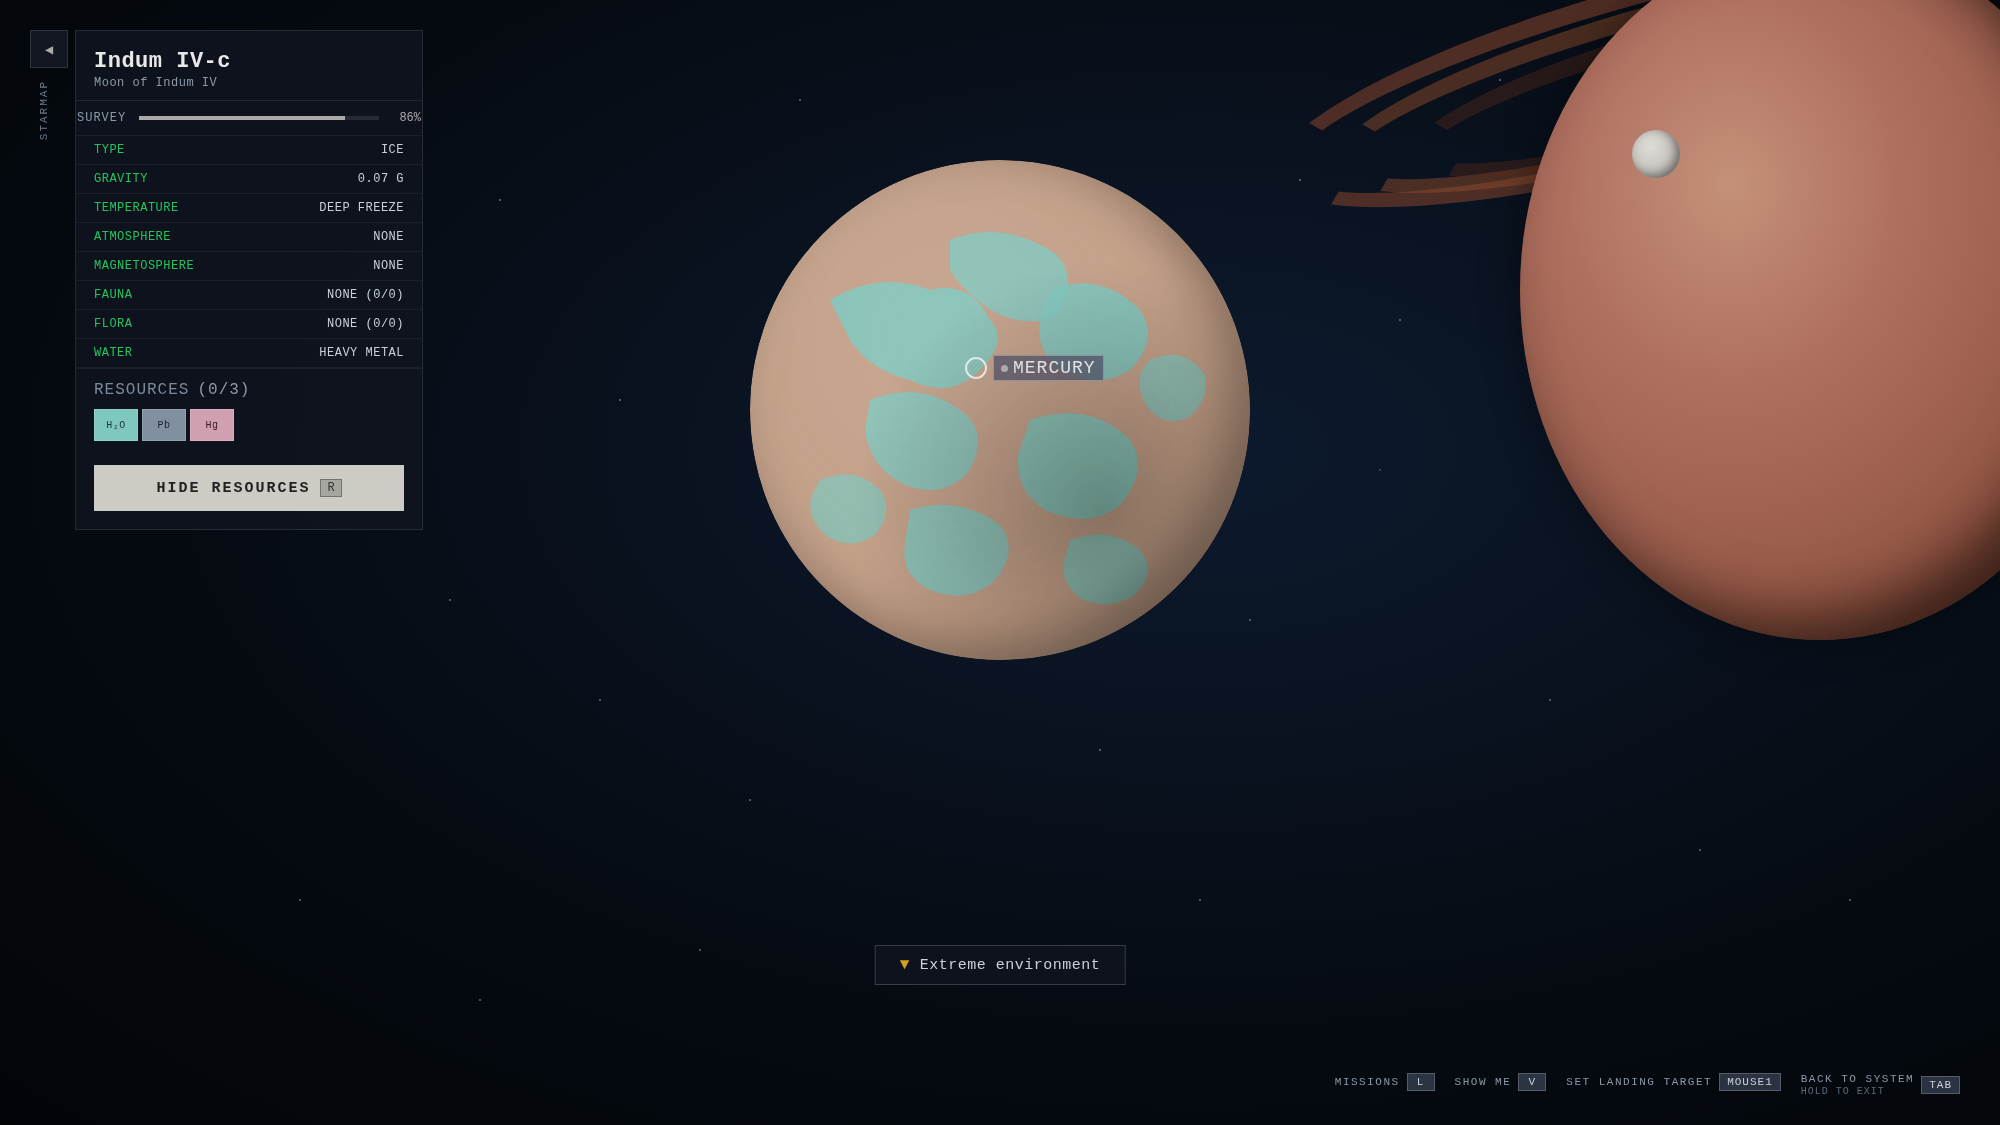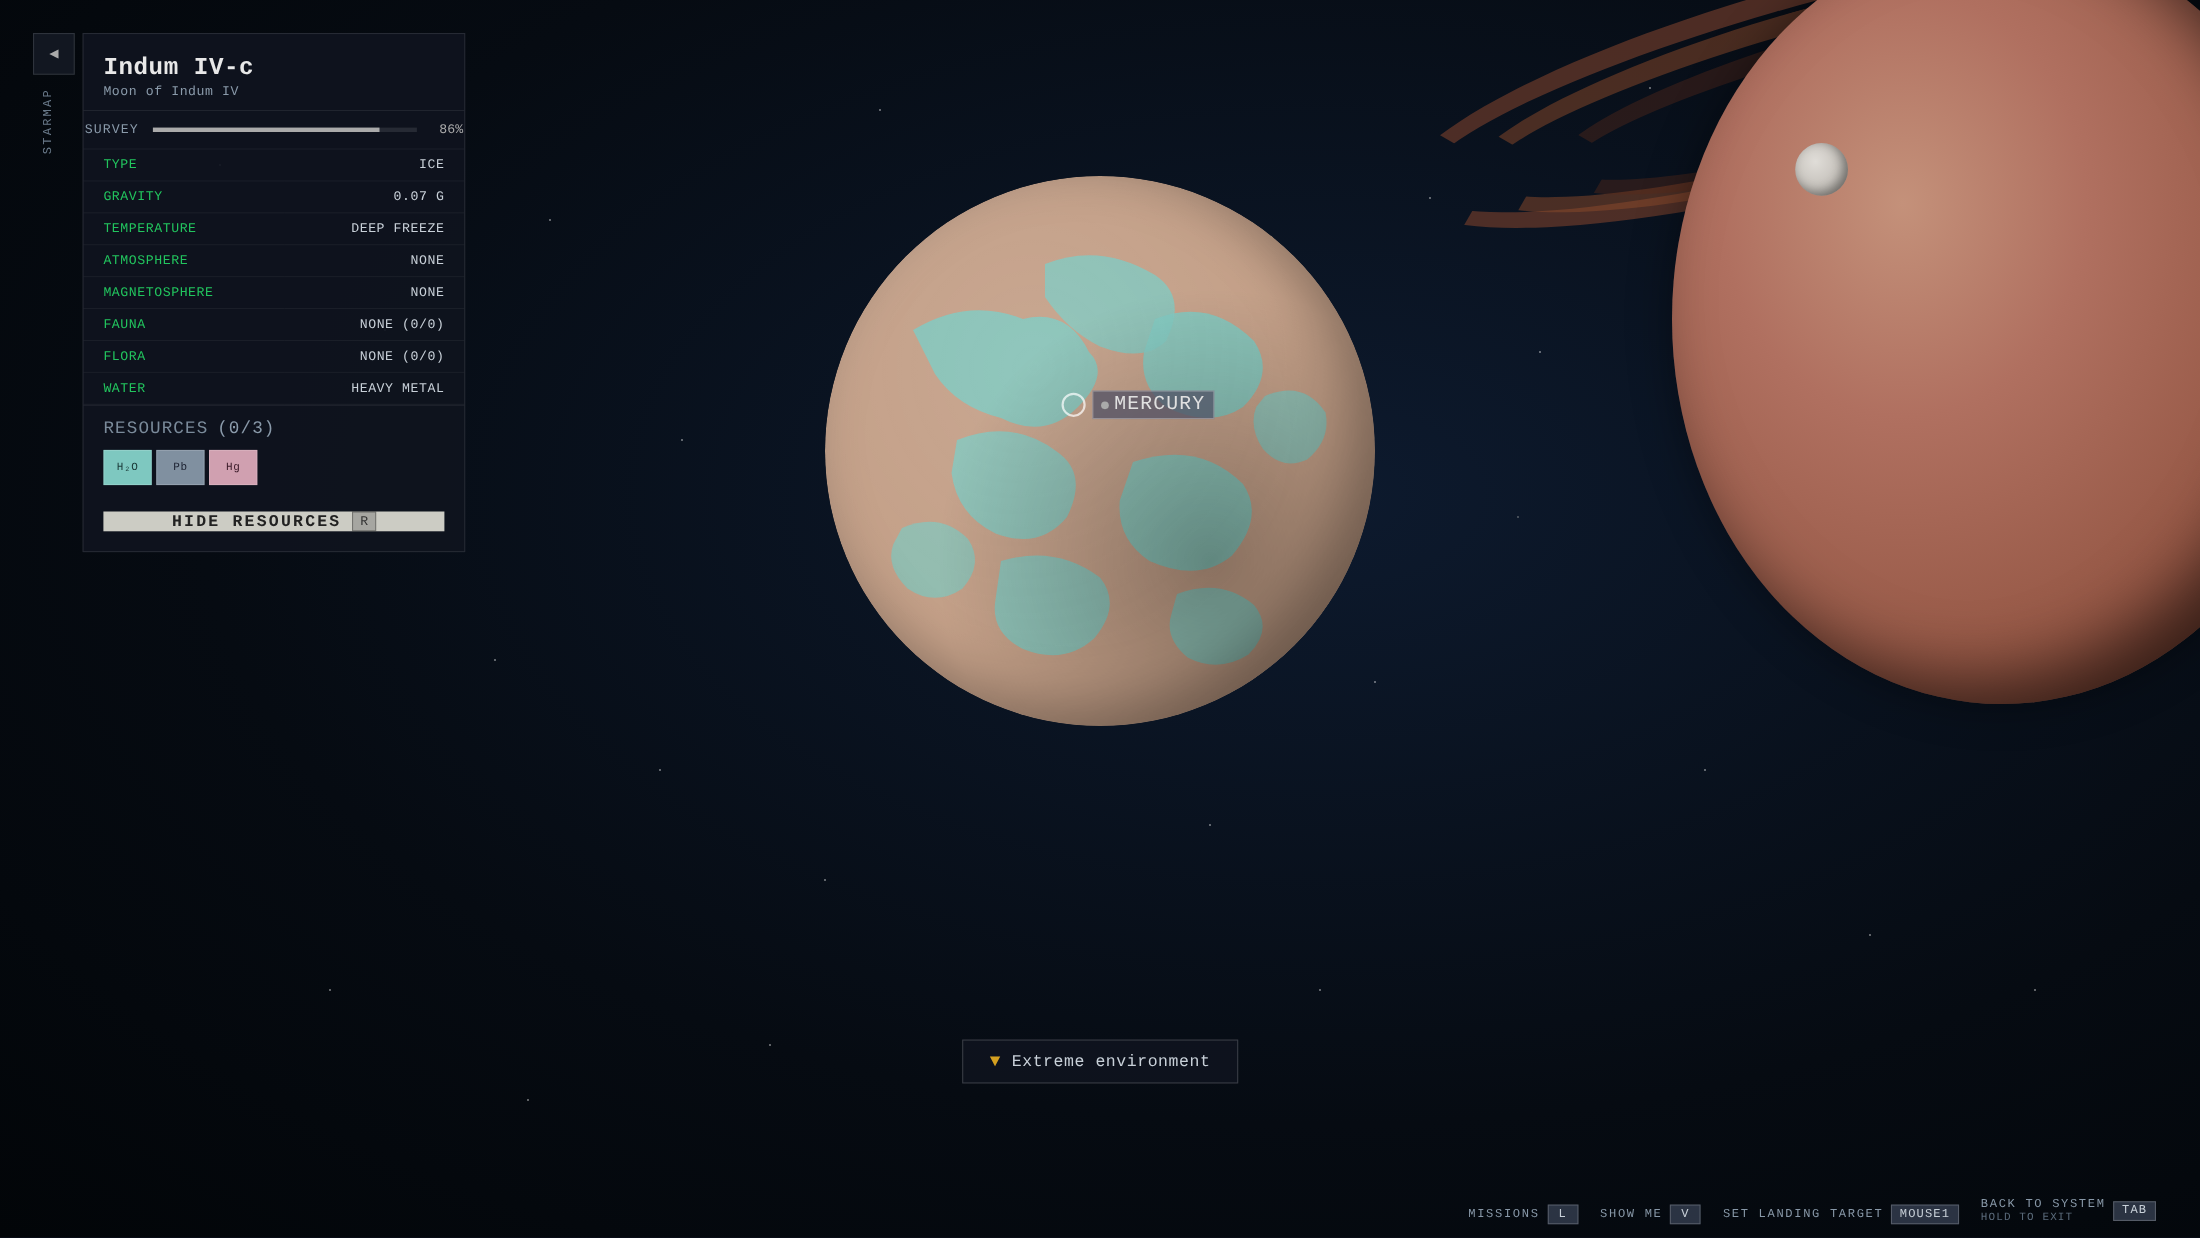--- a/index.html
+++ b/index.html
@@ -344,21 +344,21 @@
     .resource-chip.pink {
       background: #d0a0b0;
       color: #3a1a28;
     }
 
     
     .hide-resources-btn {
       margin: 8px 18px 18px;
       background: rgba(220, 220, 210, 0.92);
       border: none;
-      padding: 0 20px;
+      padding: 14px 20px;
       width: calc(100% - 36px);
       display: flex;
       align-items: center;
       justify-content: center;
       gap: 10px;
       cursor: pointer;
       font-family: 'Courier New', Courier, monospace;
     }
 
     .hide-resources-text {
@@ -425,24 +425,24 @@
     }
 
     .warning-icon {
       color: #d4a020;
       font-size: 16px;
     }
 
     
     .bottom-controls {
       position: absolute;
-      bottom: 12px;
+      bottom: 28px;
       right: 40px;
       display: flex;
-      align-items: flex-end;
+      align-items: flex-start;
       gap: 20px;
     }
 
     .control-item {
       display: flex;
       align-items: center;
       gap: 7px;
       color: #8a9aaa;
       font-size: 12px;
       letter-spacing: 1px;

